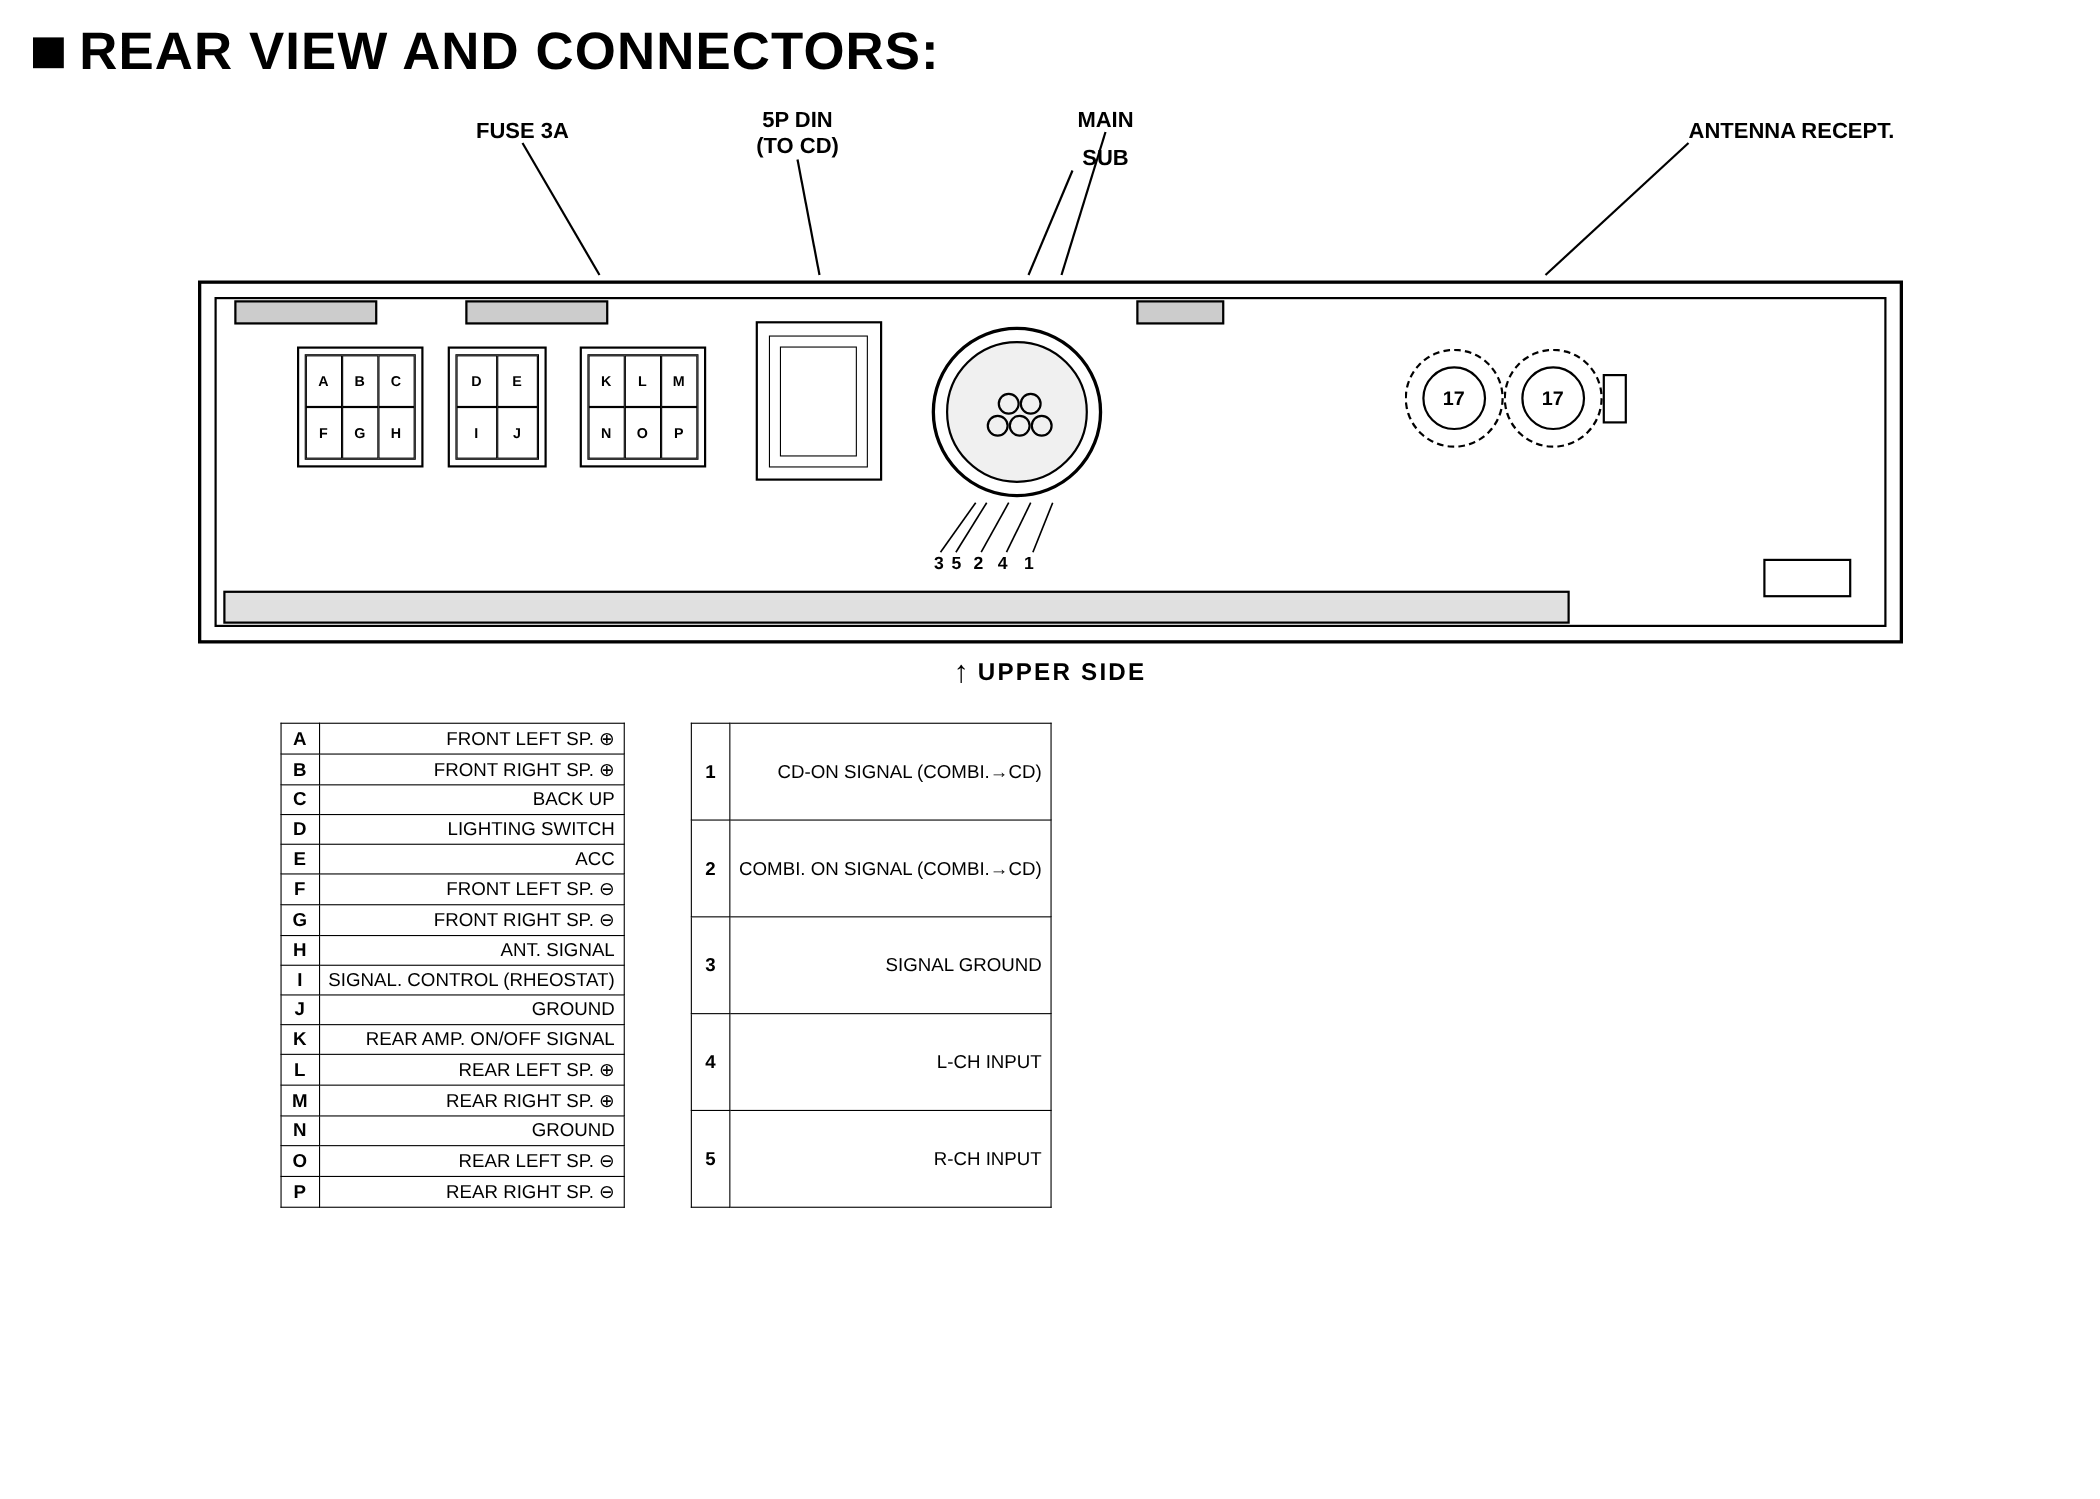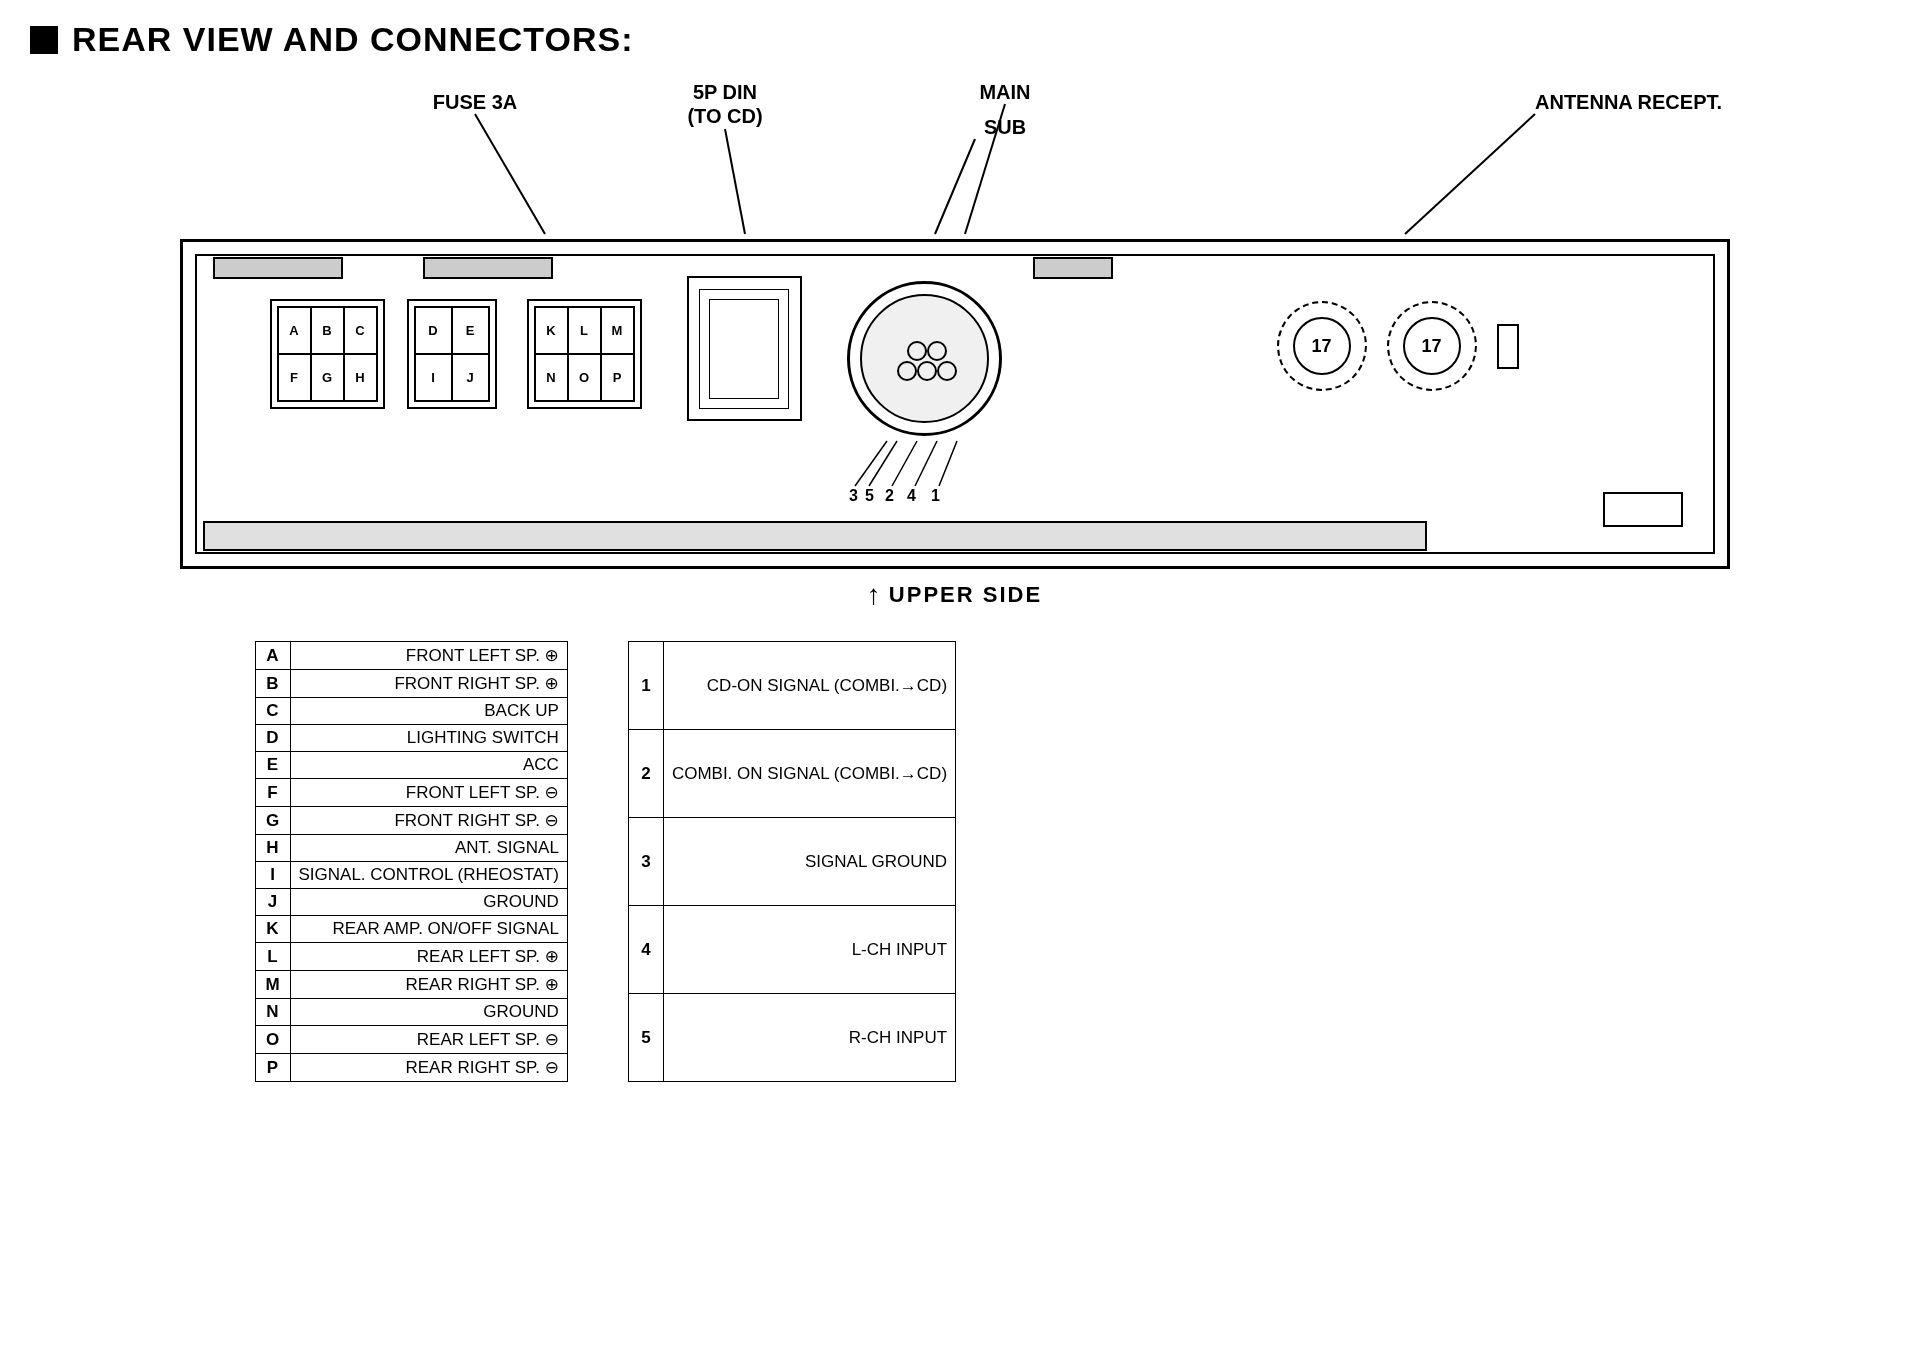--- a/index.html
+++ b/index.html
@@ -5,21 +5,21 @@
     * { margin: 0; padding: 0; box-sizing: border-box; }
     body {
       background: #fff;
       font-family: Arial, Helvetica, sans-serif;
       width: 1909px;
       min-height: 1363px;
       padding: 20px 30px;
     }
 
     .page-title {
-      font-size: 34px;
+      font-size: 48px;
       font-weight: 900;
       letter-spacing: 1px;
       margin-bottom: 20px;
       display: flex;
       align-items: center;
       gap: 10px;
     }
     .page-title .black-square {
       display: inline-block;
       width: 28px;
@@ -190,21 +190,21 @@
             <line x1="740" y1="185" x2="718" y2="230" stroke="#000" stroke-width="1.5"></line>
             <line x1="760" y1="185" x2="742" y2="230" stroke="#000" stroke-width="1.5"></line>
 
             <text x="652" y="245" font-size="16" font-weight="700" font-family="Arial">3</text>
             <text x="668" y="245" font-size="16" font-weight="700" font-family="Arial">5</text>
             <text x="688" y="245" font-size="16" font-weight="700" font-family="Arial">2</text>
             <text x="710" y="245" font-size="16" font-weight="700" font-family="Arial">4</text>
             <text x="734" y="245" font-size="16" font-weight="700" font-family="Arial">1</text>
           </svg>
 
-          <div style="position:absolute;top:45px;left:1080px;display:flex;gap:20px;align-items:center;">
+          <div style="position:absolute;top:45px;left:1080px;display:flex;align-items:center;">
 
             <div style="position:relative;">
               <div style="width:90px;height:90px;border-radius:50%;border:2px dashed #000;display:flex;align-items:center;justify-content:center;">
                 <div style="width:58px;height:58px;border-radius:50%;border:2px solid #000;display:flex;align-items:center;justify-content:center;font-weight:700;font-size:18px;">
                   <span>17</span>
                 </div>
               </div>
             </div>
 
             <div style="width:90px;height:90px;border-radius:50%;border:2px dashed #000;display:flex;align-items:center;justify-content:center;">

